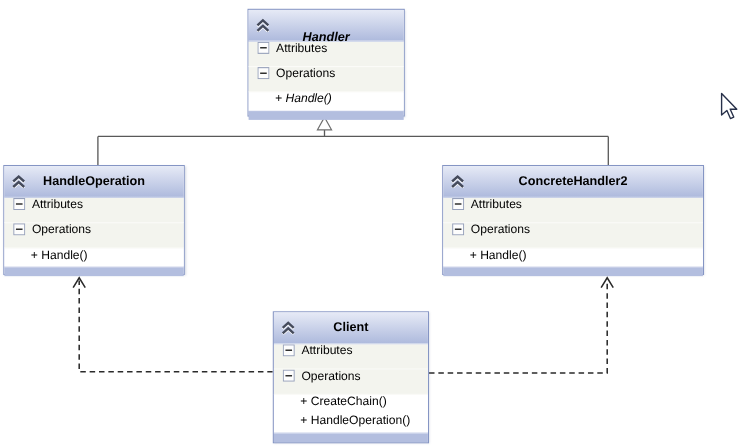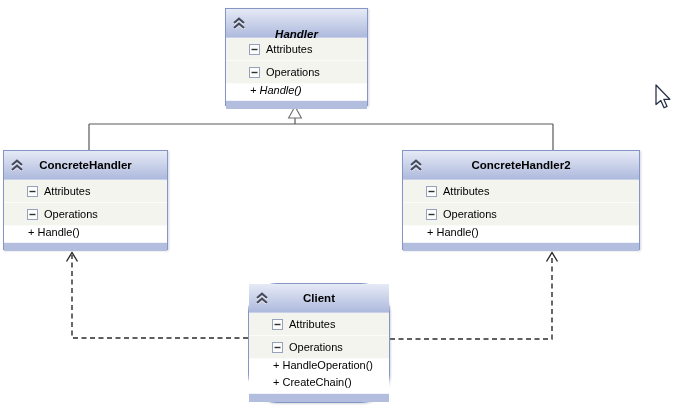--- a/index.html
+++ b/index.html
@@ -32,24 +32,24 @@
     background:linear-gradient(to bottom,var(--title-gradient-top),var(--title-gradient-bottom));
     display:flex;align-items:center;justify-content:center;
     border-bottom:1px solid #c9d1e8;
   }
   .title-text{font-weight:bold;font-size:11.5px;}
   .abstract .title-text{font-style:italic;margin-top:21px;}
   .chevron-btn{
     position:absolute;left:6px;top:7px;width:14px;height:13px;line-height:0;cursor:pointer;
   }
   .section-row{
-    height:22px;flex:0 0 22px;display:flex;align-items:center;
+    height:22px;flex:0 0 22px;display:flex;
     background:var(--row-background);
     border-bottom:1px solid #fbfbf8;
-    padding-left:23px;gap:6px;
+    padding-left:8px;gap:6px;
   }
   .minus-box{width:11px;height:11px;line-height:0;flex:0 0 11px;}
   .section-label{font-size:11px;}
   .method-row{
     height:16px;flex:0 0 16px;display:flex;
     background:var(--method-background);
     padding-left:24px;font-size:11px;white-space:pre;
   }
   .client-method{height:17px;flex:0 0 17px;}
   .abstract-method{font-style:italic;}
@@ -124,21 +124,21 @@
   </div>
 
   <div class="class-box" style="left:3px;top:150px;width:165px;height:100px;">
     <div class="title-bar">
       <span class="chevron-btn">
         <svg width="14" height="13" viewBox="0 0 14 13">
           <path d="M2,7 L7,2.6 L12,7 M2,12 L7,7.6 L12,12" fill="none" stroke="#ffffff" stroke-width="2.2" transform="translate(0,0.9)"></path>
           <path d="M2,7 L7,2.6 L12,7 M2,12 L7,7.6 L12,12" fill="none" stroke="#454b5c" stroke-width="2.2"></path>
         </svg>
       </span>
-      <span class="title-text">ConcreteHandler</span>
+      <span class="title-text">HandleOperation</span>
     </div>
     <div class="section-row">
       <span class="minus-box">
         <svg width="11" height="11" viewBox="0 0 11 11">
             <rect x="0.5" y="0.5" width="10" height="10" fill="#fdfdfd" stroke="#97a1bb"></rect>
             <line x1="2.5" y1="5.5" x2="8.5" y2="5.5" stroke="#30302f" stroke-width="1.4"></line>
           </svg>
       </span>
       <span class="section-label">Attributes</span>
     </div>
@@ -184,21 +184,21 @@
           </svg>
       </span>
       <span class="section-label">Operations</span>
     </div>
     <div class="method-row">
       <span>+ Handle()</span>
     </div>
     <div class="footer-bar"></div>
   </div>
 
-  <div class="class-box" style="left:248px;top:283px;width:142px;height:120px;border-radius:29px;">
+  <div class="class-box" style="left:248px;top:283px;width:142px;height:120px;">
     <div class="title-bar">
       <span class="chevron-btn">
         <svg width="14" height="13" viewBox="0 0 14 13">
           <path d="M2,7 L7,2.6 L12,7 M2,12 L7,7.6 L12,12" fill="none" stroke="#ffffff" stroke-width="2.2" transform="translate(0,0.9)"></path>
           <path d="M2,7 L7,2.6 L12,7 M2,12 L7,7.6 L12,12" fill="none" stroke="#454b5c" stroke-width="2.2"></path>
         </svg>
       </span>
       <span class="title-text">Client</span>
     </div>
     <div class="section-row">
@@ -211,23 +211,23 @@
       <span class="section-label">Attributes</span>
     </div>
     <div class="section-row">
       <span class="minus-box">
         <svg width="11" height="11" viewBox="0 0 11 11">
             <rect x="0.5" y="0.5" width="10" height="10" fill="#fdfdfd" stroke="#97a1bb"></rect>
             <line x1="2.5" y1="5.5" x2="8.5" y2="5.5" stroke="#30302f" stroke-width="1.4"></line>
           </svg>
       </span>
       <span class="section-label">Operations</span>
+    </div>
+    <div class="method-row client-method">
+      <span>+ CreateChain()</span>
     </div>
     <div class="method-row client-method">
       <span>+ HandleOperation()</span>
     </div>
-    <div class="method-row client-method">
-      <span>+ CreateChain()</span>
-    </div>
     <div class="footer-bar"></div>
   </div>
 
 </div>
 
 </body></html>

